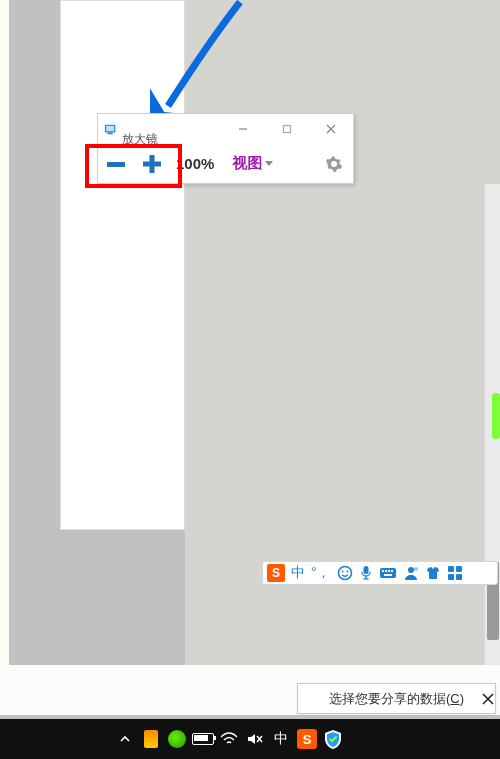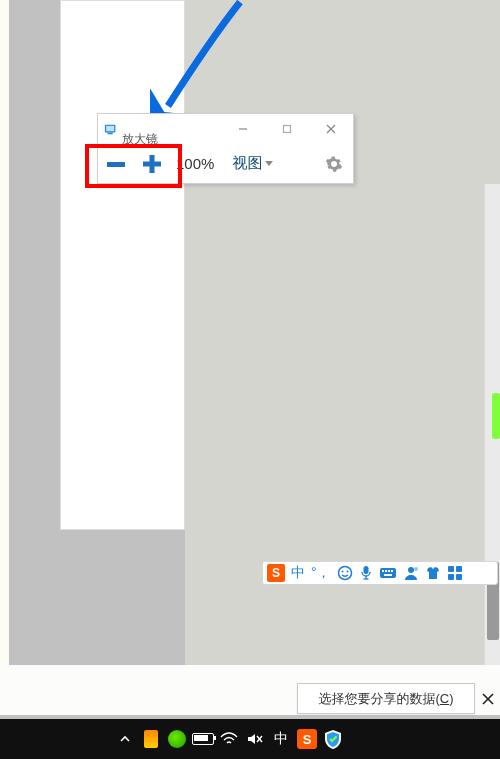--- a/index.html
+++ b/index.html
@@ -71,40 +71,41 @@
       display: flex;
       align-items: center;
       justify-content: center;
       color: #a8a8a8;
     }
     .toolbar {
       height: 39px;
       display: flex;
       align-items: center;
       gap: 0;
+      font-weight: bold;
     }
     .zoom-btn {
       width: 36px; height: 36px;
       display: flex;
       align-items: center;
       justify-content: center;
       color: #1e70c0;
       font-size: 32px;
       font-weight: bold;
       line-height: 1;
     }
     .zoom-pct {
       font-size: 15px;
       color: #333;
       margin-left: 6px;
       margin-right: 18px;
     }
     .view-dd {
       font-size: 15px;
-      color: #0c4a6e;
+      color: #a21caf;
       display: flex;
       align-items: center;
       gap: 3px;
     }
     .view-dd .caret {
       width: 0; height: 0;
       border-left: 4px solid transparent;
       border-right: 4px solid transparent;
       border-top: 5px solid #888;
     }
@@ -170,21 +171,21 @@
     }
     .ime-item {
       color: #1d7fd6;
       font-size: 14px;
       display: flex;
       align-items: center;
     }
     .share-bar {
       position: absolute;
       left: 297px; top: 683px;
-      width: 178px; height: 31px;
+      width: 199px; height: 31px;
       background: #ffffff;
       border: 1px solid #c9c9c9;
       display: flex;
       align-items: center;
       justify-content: center;
       font-size: 13px;
       color: #333;
       box-shadow: 0 1px 2px rgba(0,0,0,0.08);
     }
     .share-bar .underline { text-decoration: underline; }

